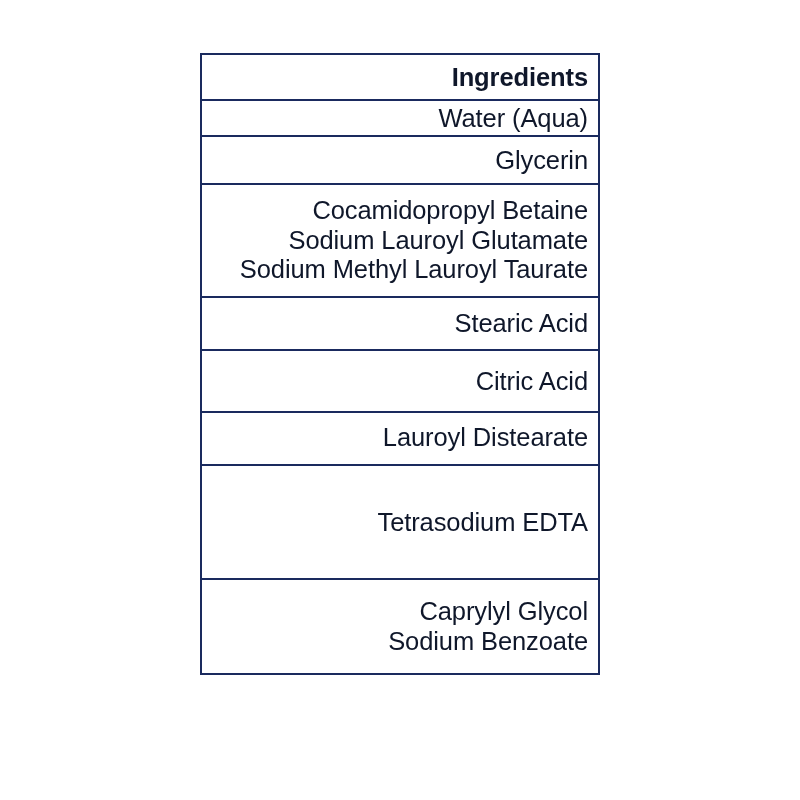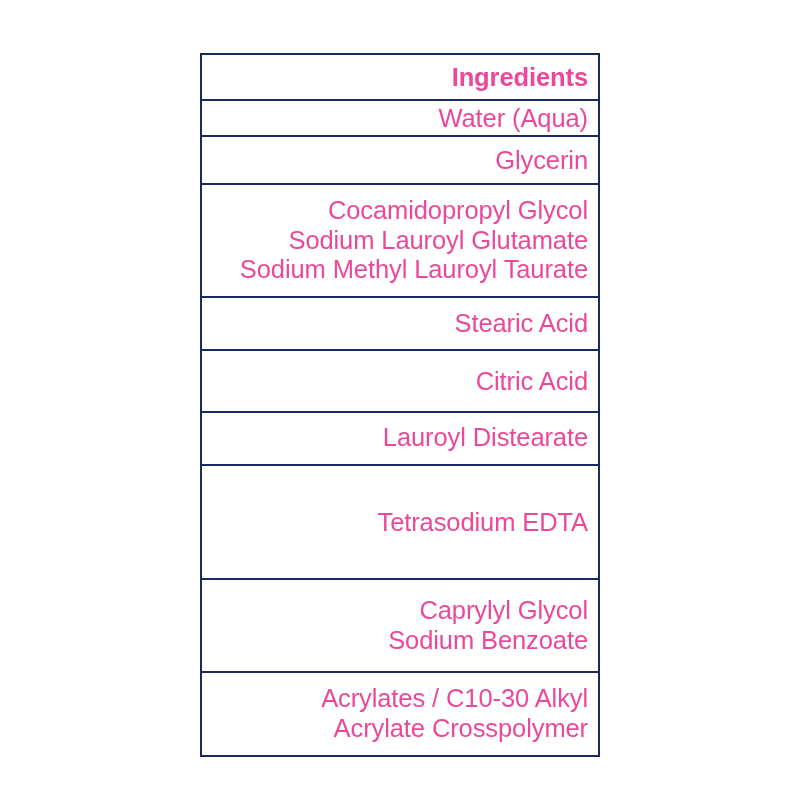--- a/index.html
+++ b/index.html
@@ -43,21 +43,21 @@
     justify-content: flex-end;
     padding: 0 10px 0 6px;
     overflow: hidden;
   }
   .ing-row:last-child {
     border-bottom: none;
   }
 
   .ing-text {
     text-align: right;
-    color: #ec4899;
+    color: #0f172a;
     font-size: 25.5px;
     line-height: 1.12;
     letter-spacing: -0.1px;
     white-space: pre-line;
     width: 100%;
   }
 
   .ing-row.header {
     height: 46px;
   }
@@ -101,21 +101,21 @@
 
     <div class="ing-row h-water">
       <div class="ing-text">Water (Aqua)</div>
     </div>
 
     <div class="ing-row h-glycerin">
       <div class="ing-text">Glycerin</div>
     </div>
 
     <div class="ing-row h-surfactants">
-      <div class="ing-text">Cocamidopropyl Glycol
+      <div class="ing-text">Cocamidopropyl Betaine
 Sodium Lauroyl Glutamate
 Sodium Methyl Lauroyl Taurate</div>
     </div>
 
     <div class="ing-row h-stearic">
       <div class="ing-text">Stearic Acid</div>
     </div>
 
     <div class="ing-row h-citric">
       <div class="ing-text">Citric Acid</div>
@@ -127,20 +127,16 @@
 
     <div class="ing-row h-edta">
       <div class="ing-text">Tetrasodium EDTA</div>
     </div>
 
     <div class="ing-row h-caprylyl">
       <div class="ing-text">Caprylyl Glycol
 Sodium Benzoate</div>
     </div>
 
-    <div class="ing-row h-acrylates">
-      <div class="ing-text">Acrylates / C10-30 Alkyl
-Acrylate Crosspolymer</div>
-    </div>
 
   </div>
 
 </div>
 
 </body></html>

